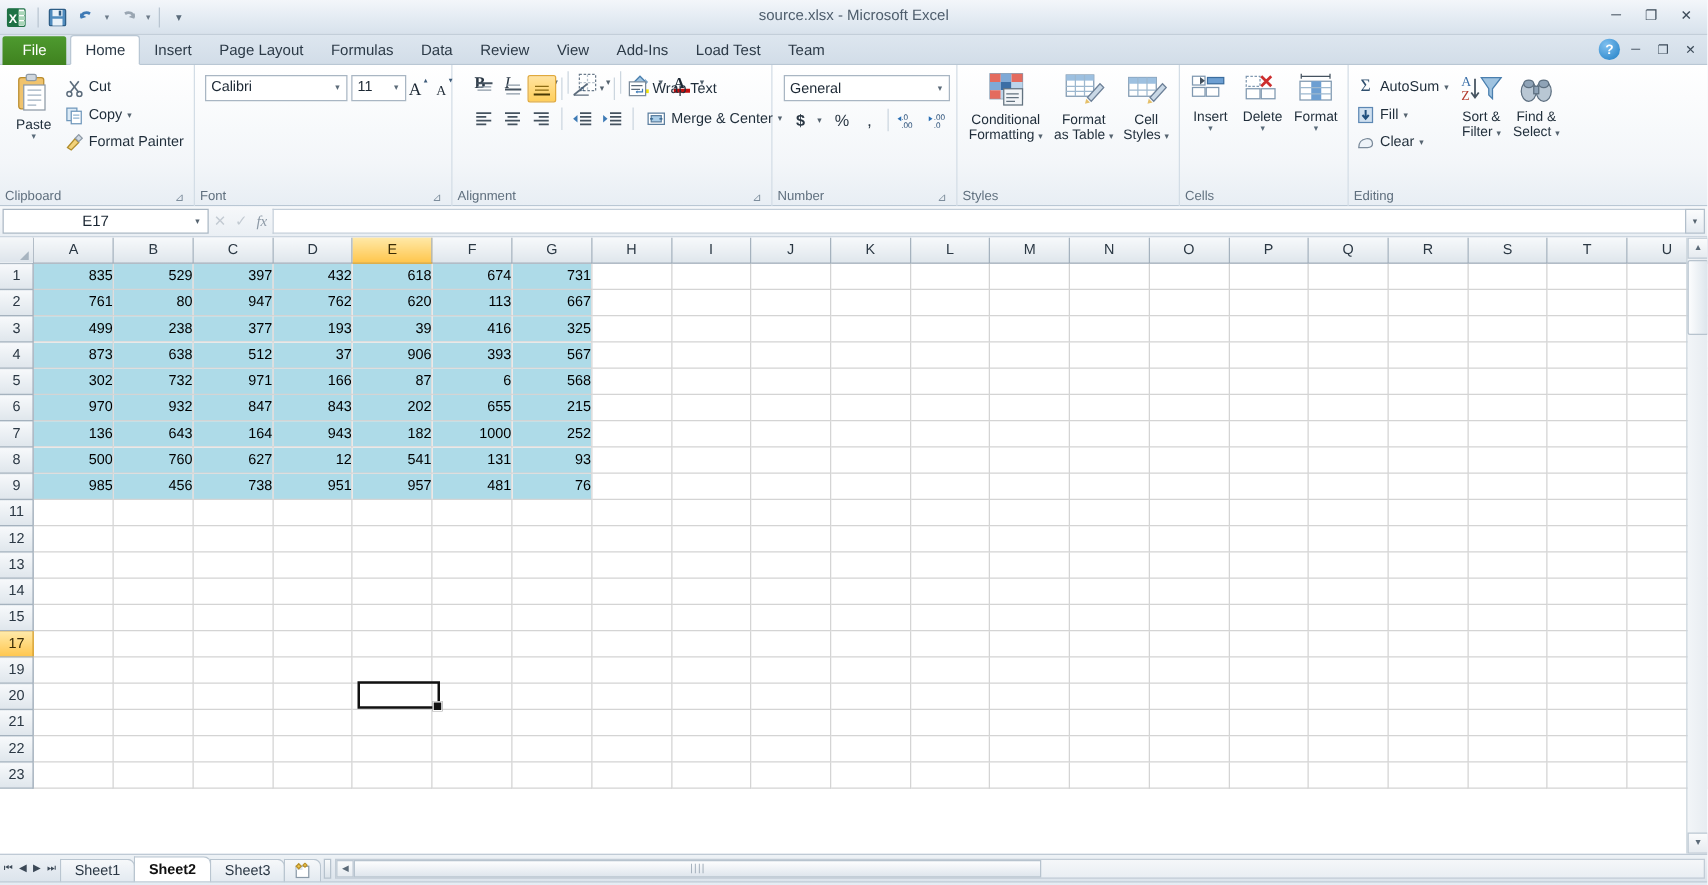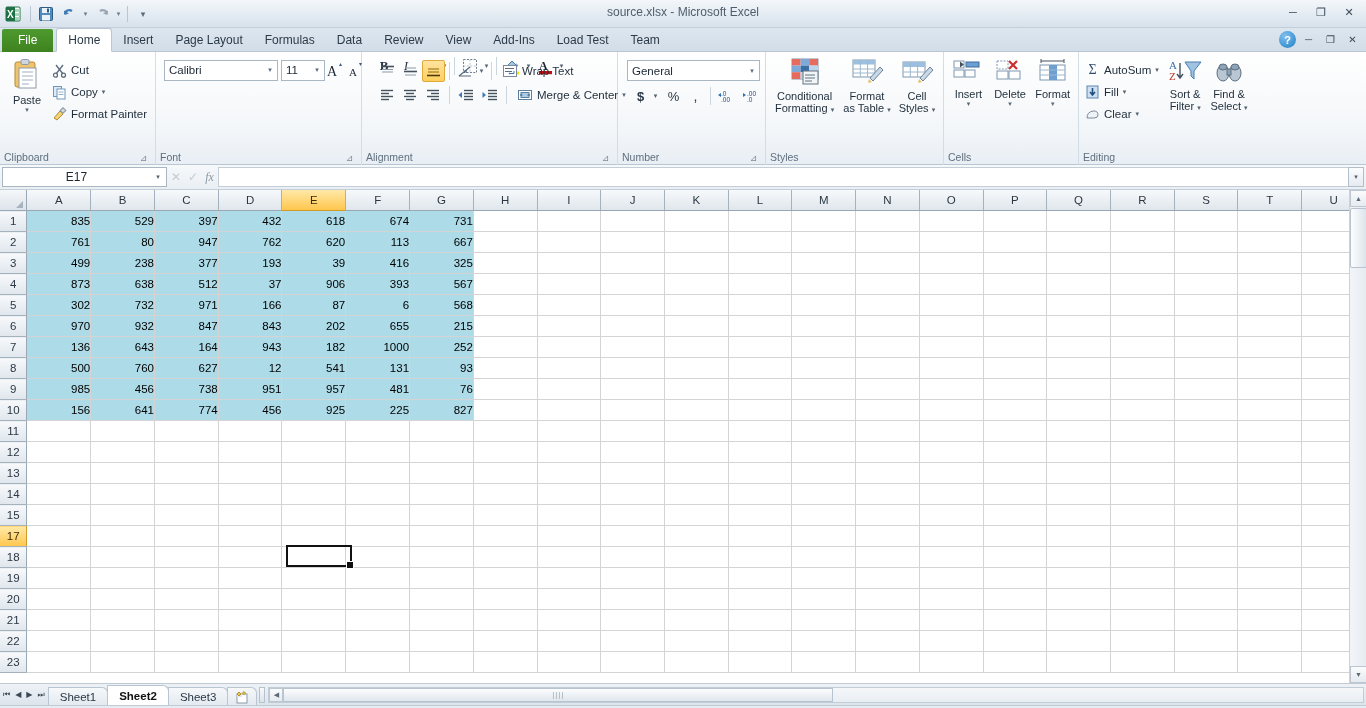--- a/index.html
+++ b/index.html
@@ -1139,44 +1139,20 @@
             <td class="cell" style="width: 64px;"></td>
             <td class="cell" style="width: 64px;"></td>
             <td class="cell" style="width: 64px;"></td>
             <td class="cell" style="width: 64px;"></td>
             <td class="cell" style="width: 64px;"></td>
             <td class="cell" style="width: 64px;"></td>
             <td class="cell" style="width: 64px;"></td>
             <td class="cell" style="width: 64px;"></td>
           </tr>
           <tr>
-            <td class="rowh">10</td>
-            <td class="cell filled" style="width: 64px;">156</td>
-            <td class="cell filled" style="width: 64px;">641</td>
-            <td class="cell filled" style="width: 64px;">774</td>
-            <td class="cell filled" style="width: 64px;">456</td>
-            <td class="cell filled" style="width: 64px;">925</td>
-            <td class="cell filled" style="width: 64px;">225</td>
-            <td class="cell filled" style="width: 64px;">827</td>
-            <td class="cell" style="width: 64px;"></td>
-            <td class="cell" style="width: 64px;"></td>
-            <td class="cell" style="width: 64px;"></td>
-            <td class="cell" style="width: 64px;"></td>
-            <td class="cell" style="width: 64px;"></td>
-            <td class="cell" style="width: 64px;"></td>
-            <td class="cell" style="width: 64px;"></td>
-            <td class="cell" style="width: 64px;"></td>
-            <td class="cell" style="width: 64px;"></td>
-            <td class="cell" style="width: 64px;"></td>
-            <td class="cell" style="width: 64px;"></td>
-            <td class="cell" style="width: 64px;"></td>
-            <td class="cell" style="width: 64px;"></td>
-            <td class="cell" style="width: 64px;"></td>
-          </tr>
-          <tr>
             <td class="rowh">11</td>
             <td class="cell" style="width: 64px;"></td>
             <td class="cell" style="width: 64px;"></td>
             <td class="cell" style="width: 64px;"></td>
             <td class="cell" style="width: 64px;"></td>
             <td class="cell" style="width: 64px;"></td>
             <td class="cell" style="width: 64px;"></td>
             <td class="cell" style="width: 64px;"></td>
             <td class="cell" style="width: 64px;"></td>
             <td class="cell" style="width: 64px;"></td>
@@ -1284,44 +1260,20 @@
             <td class="cell" style="width: 64px;"></td>
             <td class="cell" style="width: 64px;"></td>
             <td class="cell" style="width: 64px;"></td>
             <td class="cell" style="width: 64px;"></td>
             <td class="cell" style="width: 64px;"></td>
             <td class="cell" style="width: 64px;"></td>
             <td class="cell" style="width: 64px;"></td>
           </tr>
           <tr>
             <td class="rowh sel">17</td>
-            <td class="cell" style="width: 64px;"></td>
-            <td class="cell" style="width: 64px;"></td>
-            <td class="cell" style="width: 64px;"></td>
-            <td class="cell" style="width: 64px;"></td>
-            <td class="cell" style="width: 64px;"></td>
-            <td class="cell" style="width: 64px;"></td>
-            <td class="cell" style="width: 64px;"></td>
-            <td class="cell" style="width: 64px;"></td>
-            <td class="cell" style="width: 64px;"></td>
-            <td class="cell" style="width: 64px;"></td>
-            <td class="cell" style="width: 64px;"></td>
-            <td class="cell" style="width: 64px;"></td>
-            <td class="cell" style="width: 64px;"></td>
-            <td class="cell" style="width: 64px;"></td>
-            <td class="cell" style="width: 64px;"></td>
-            <td class="cell" style="width: 64px;"></td>
-            <td class="cell" style="width: 64px;"></td>
-            <td class="cell" style="width: 64px;"></td>
-            <td class="cell" style="width: 64px;"></td>
-            <td class="cell" style="width: 64px;"></td>
-            <td class="cell" style="width: 64px;"></td>
-          </tr>
-          <tr>
-            <td class="rowh">18</td>
             <td class="cell" style="width: 64px;"></td>
             <td class="cell" style="width: 64px;"></td>
             <td class="cell" style="width: 64px;"></td>
             <td class="cell" style="width: 64px;"></td>
             <td class="cell" style="width: 64px;"></td>
             <td class="cell" style="width: 64px;"></td>
             <td class="cell" style="width: 64px;"></td>
             <td class="cell" style="width: 64px;"></td>
             <td class="cell" style="width: 64px;"></td>
             <td class="cell" style="width: 64px;"></td>

